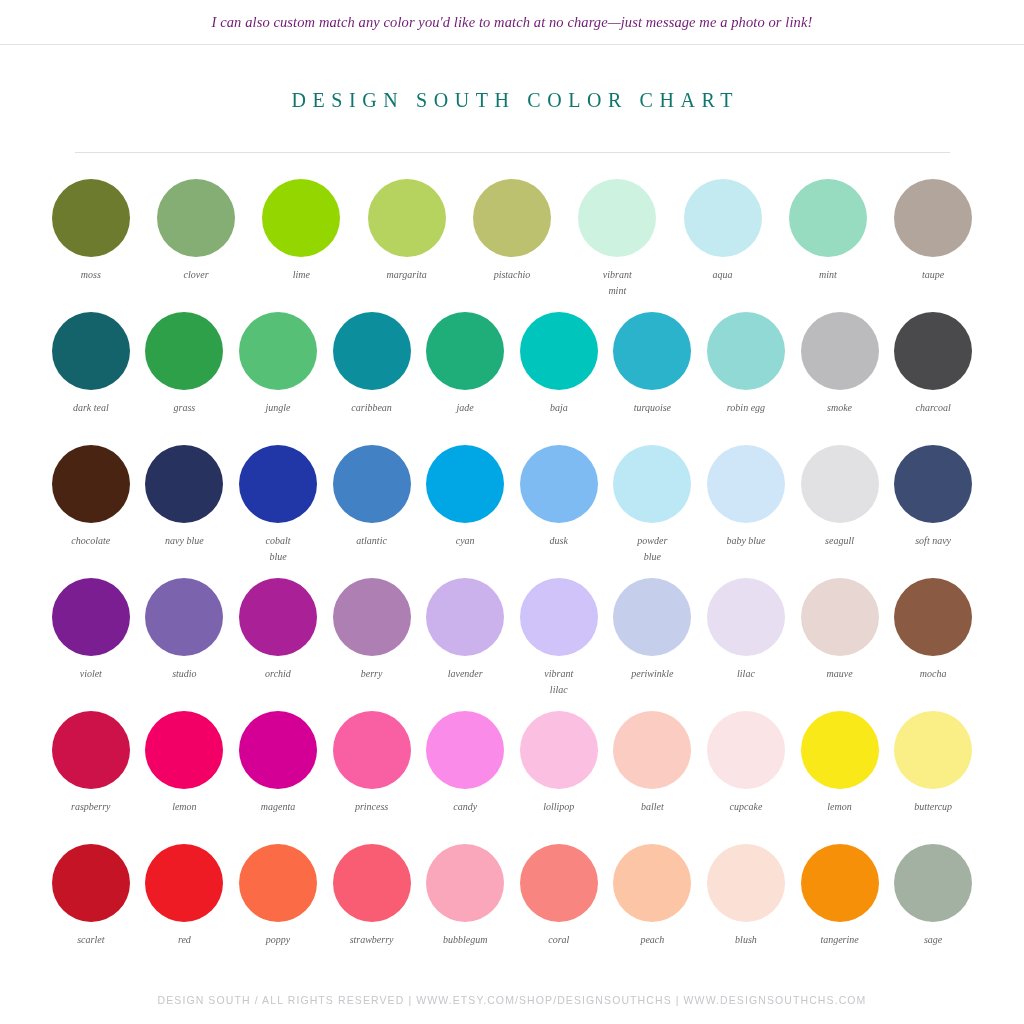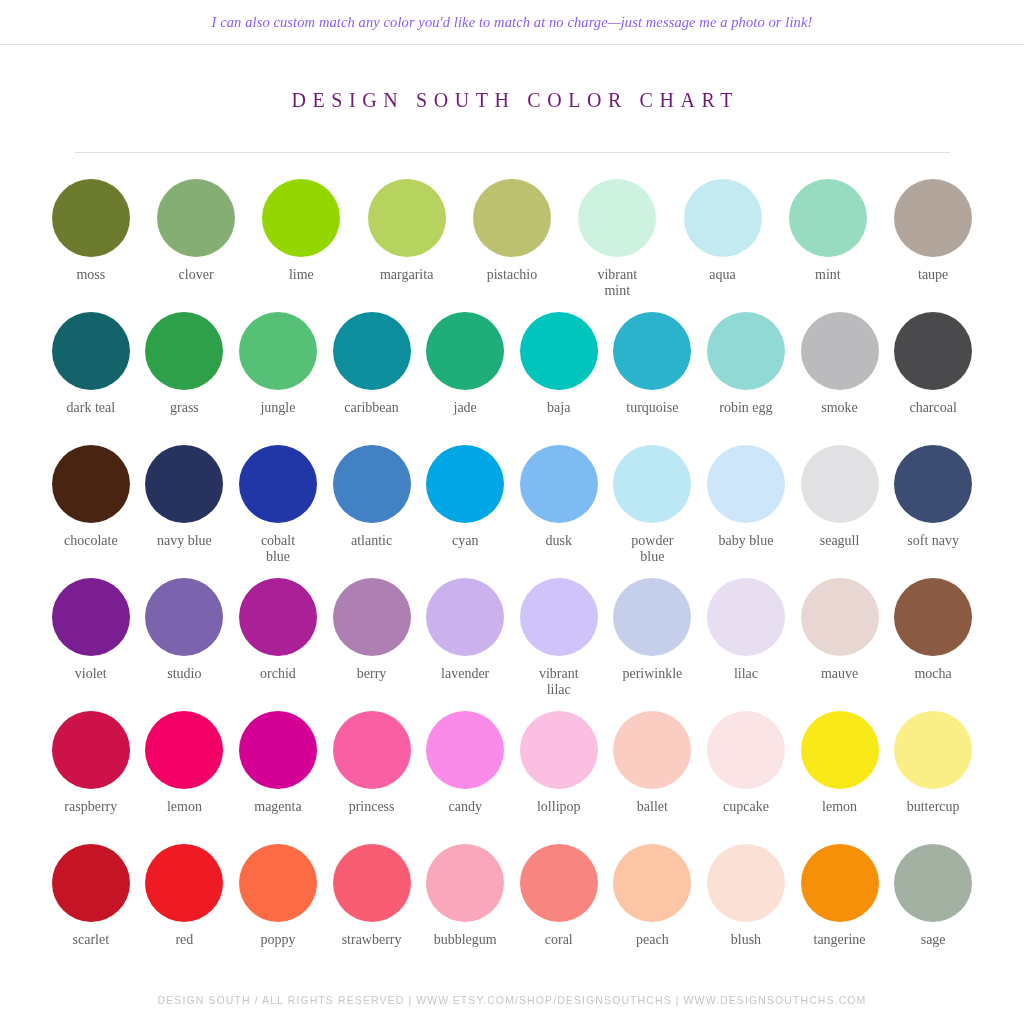--- a/index.html
+++ b/index.html
@@ -25,36 +25,36 @@
     display: flex;
     align-items: center;
     justify-content: center;
     border-bottom: 1px solid #e3e3e3;
     background: #ffffff;
   }
   .top-banner-text {
     font-family: "Liberation Serif", "DejaVu Serif", serif;
     font-style: italic;
     font-size: 14.5px;
-    color: #8b5cf6;
+    color: #701a75;
     letter-spacing: 0.1px;
     white-space: nowrap;
   }
 
   
   .title-wrap {
     margin-top: 44px;
     text-align: center;
   }
   .chart-title {
     font-family: "Liberation Serif", "DejaVu Serif", serif;
     font-size: 20px;
     font-weight: 400;
     letter-spacing: 6.6px;
-    color: #701a75;
+    color: #0f766e;
     text-indent: 6.6px;
   }
 
   
   .divider {
     width: 875px;
     height: 1px;
     background: #e0e0e0;
     margin: 40px auto 0 auto;
   }
@@ -79,21 +79,22 @@
   }
   .swatch {
     width: 78px;
     height: 78px;
     border-radius: 50%;
     flex: none;
   }
   .swatch-label {
     margin-top: 10px;
     font-family: "Liberation Serif", "DejaVu Serif", serif;
-    font-size: 14px;
+    font-style: italic;
+    font-size: 10px;
     line-height: 16px;
     color: #636366;
     text-align: center;
     white-space: pre-line;
   }
 
   
   .footer {
     position: absolute;
     left: 0;

